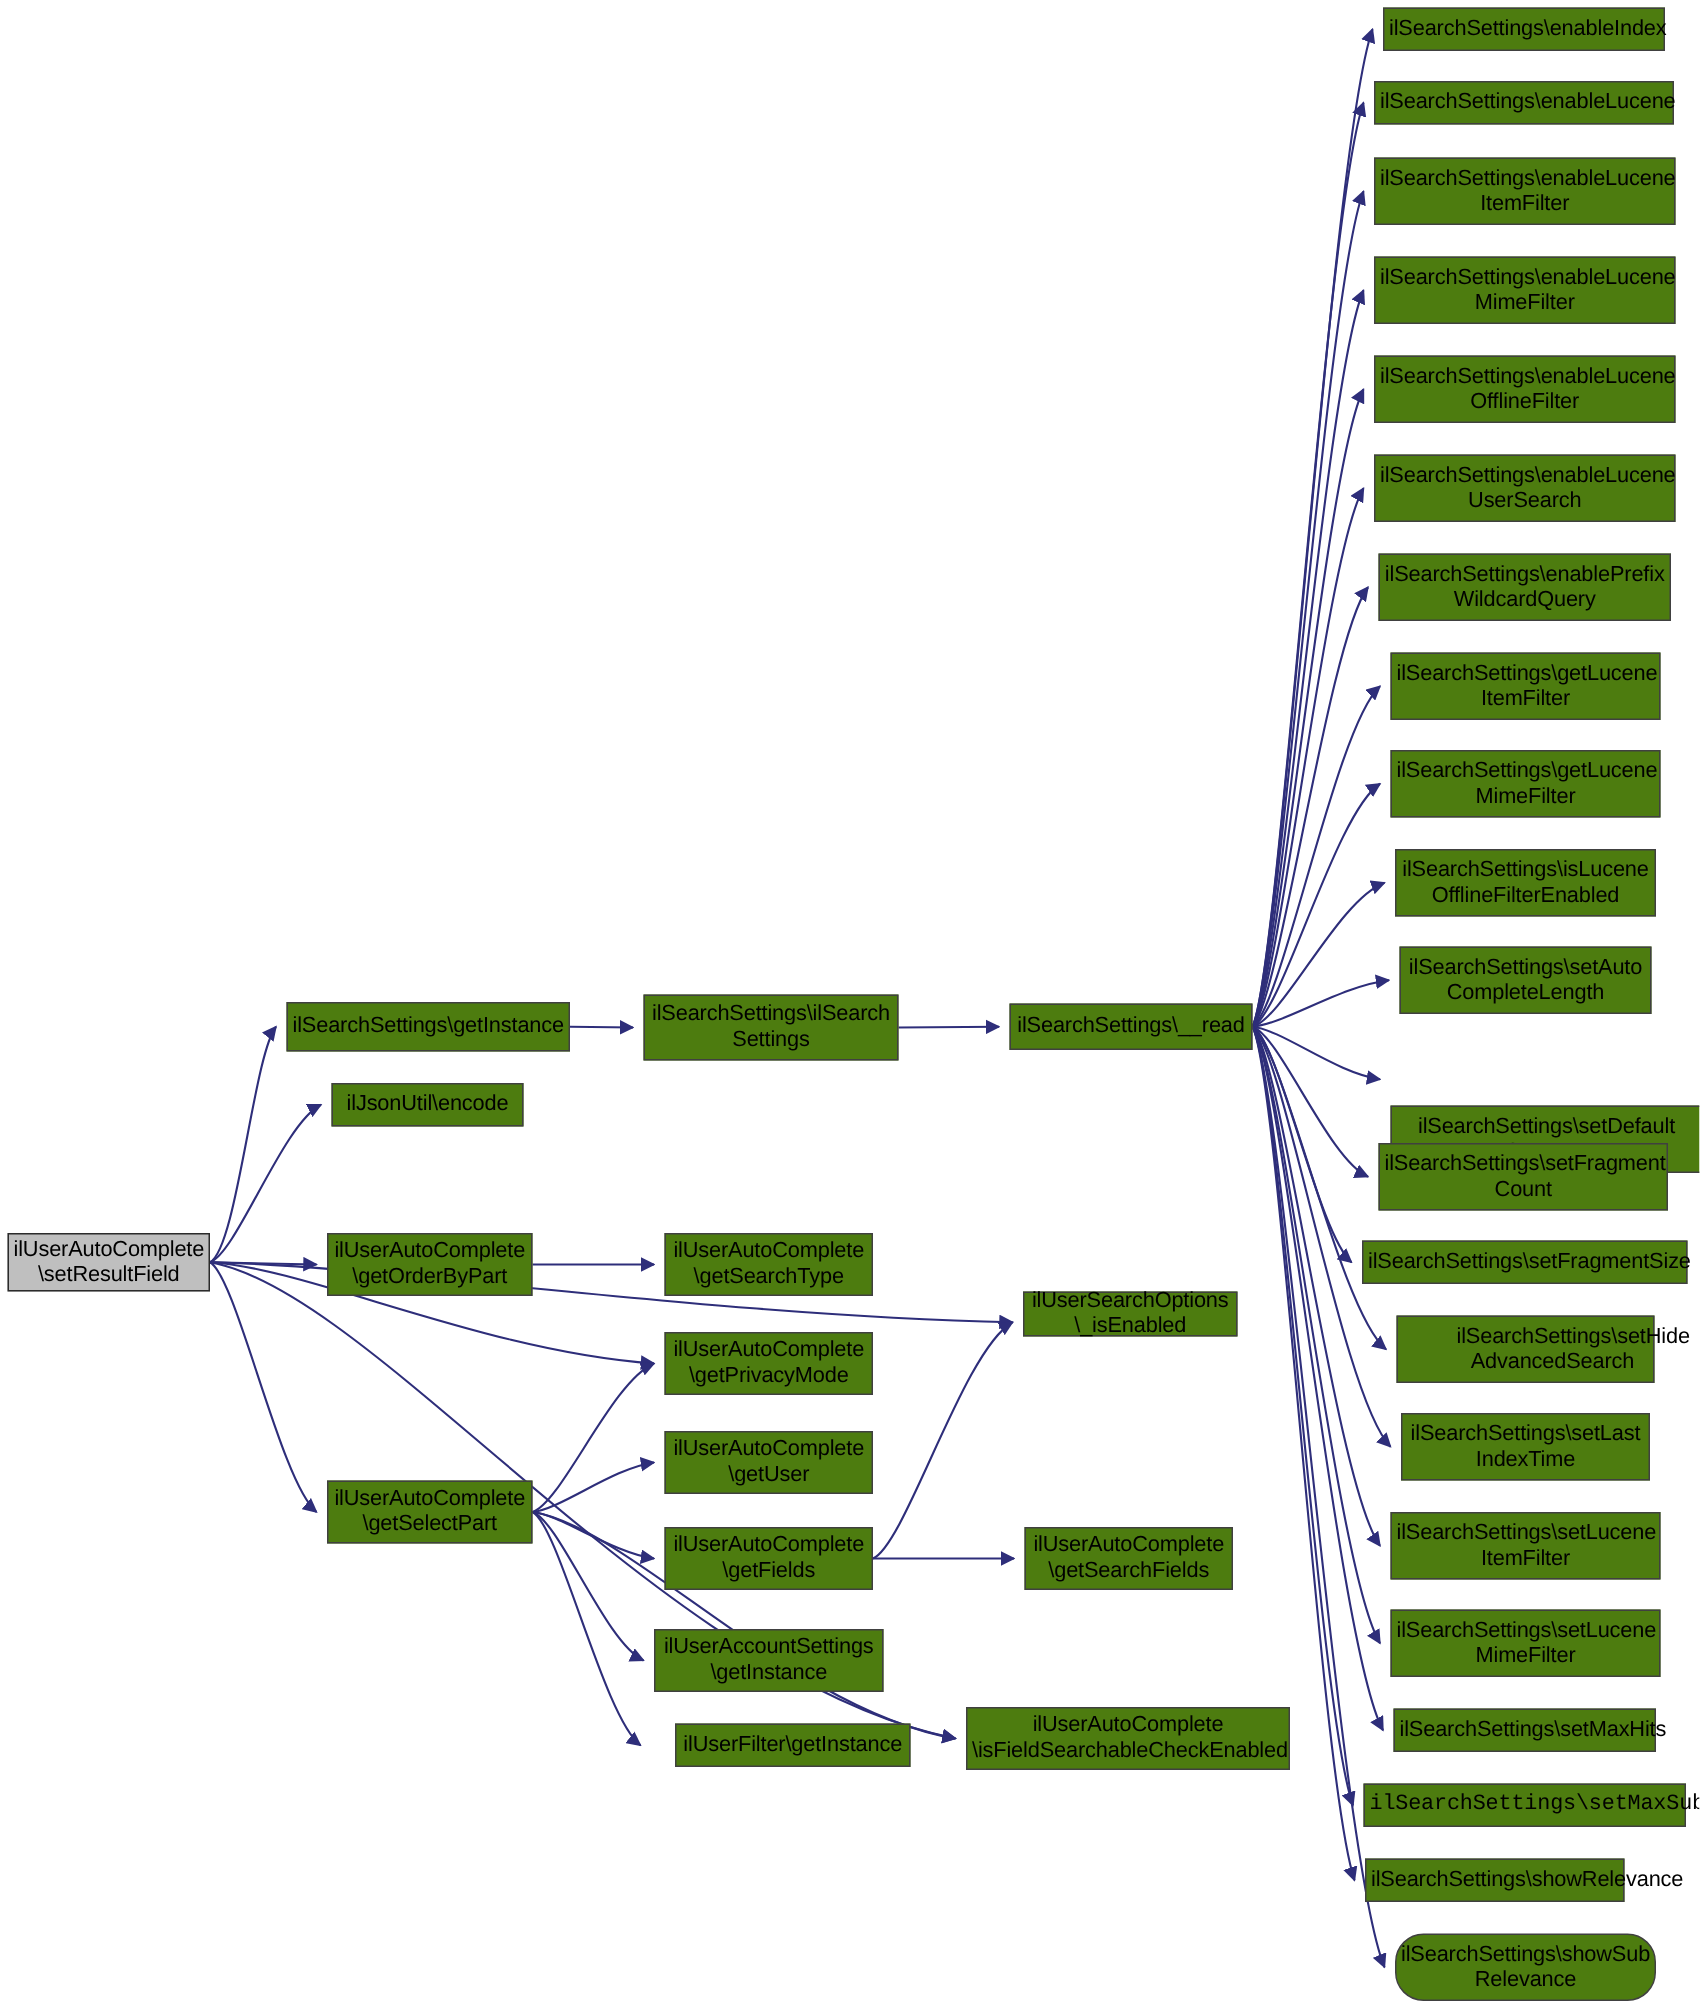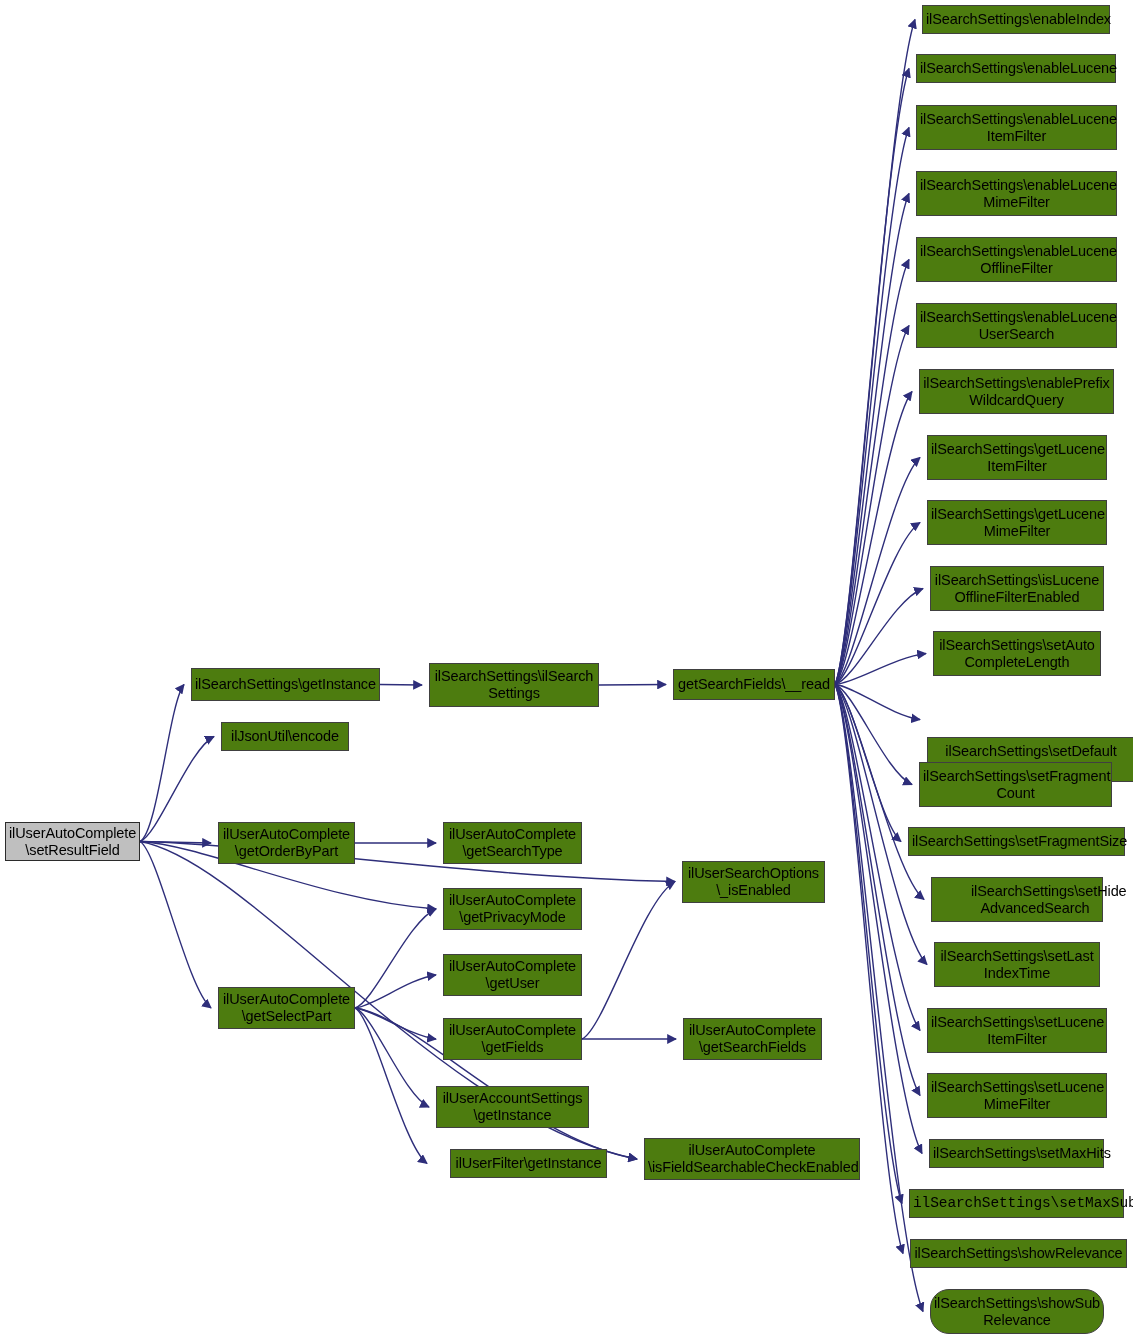--- a/index.html
+++ b/index.html
@@ -102,37 +102,37 @@
         <path d="M 835 684.5 C 855.9 722.12, 892 1236.26, 923 1311.5" fill="none" stroke="#2e2e7a" stroke-width="1.4" marker-end="url(#arrow)"></path>
       </g>
   </svg>
   <div id="node-layer">
       <div class="node root" style="left: 5px; top: 822px; width: 135px; height: 39px;"><span class="node-label">ilUserAutoComplete
 \setResultField</span></div>
       <div class="node" style="left: 191px; top: 668px; width: 189px; height: 33px;"><span class="node-label">ilSearchSettings\getInstance</span></div>
       <div class="node" style="left: 221px; top: 722px; width: 128px; height: 29px;"><span class="node-label">ilJsonUtil\encode</span></div>
       <div class="node" style="left: 429px; top: 663px; width: 170px; height: 44px;"><span class="node-label">ilSearchSettings\ilSearch
 Settings</span></div>
-      <div class="node" style="left: 673px; top: 669px; width: 162px; height: 31px;"><span class="node-label">getSearchFields\__read</span></div>
+      <div class="node" style="left: 673px; top: 669px; width: 162px; height: 31px;"><span class="node-label">ilSearchSettings\__read</span></div>
       <div class="node" style="left: 218px; top: 822px; width: 137px; height: 42px;"><span class="node-label">ilUserAutoComplete
 \getOrderByPart</span></div>
       <div class="node" style="left: 218px; top: 987px; width: 137px; height: 42px;"><span class="node-label">ilUserAutoComplete
 \getSelectPart</span></div>
       <div class="node" style="left: 443px; top: 822px; width: 139px; height: 42px;"><span class="node-label">ilUserAutoComplete
 \getSearchType</span></div>
       <div class="node" style="left: 443px; top: 888px; width: 139px; height: 42px;"><span class="node-label">ilUserAutoComplete
 \getPrivacyMode</span></div>
       <div class="node" style="left: 443px; top: 954px; width: 139px; height: 42px;"><span class="node-label">ilUserAutoComplete
 \getUser</span></div>
       <div class="node" style="left: 443px; top: 1018px; width: 139px; height: 42px;"><span class="node-label">ilUserAutoComplete
 \getFields</span></div>
       <div class="node" style="left: 436px; top: 1086px; width: 153px; height: 42px;"><span class="node-label">ilUserAccountSettings
 \getInstance</span></div>
       <div class="node" style="left: 434px; top: 1149px; width: 157px; height: 29px; margin-left: 16px;"><span class="node-label">ilUserFilter\getInstance</span></div>
-      <div class="node" style="left: 682px; top: 861px; width: 143px; height: 42px;"><span class="node-label">ilUserSearchOptions
+      <div class="node" style="left: 682px; top: 861px; width: 143px; height: 30px;"><span class="node-label">ilUserSearchOptions
 \_isEnabled</span></div>
       <div class="node" style="left: 683px; top: 1018px; width: 139px; height: 42px;"><span class="node-label">ilUserAutoComplete
 \getSearchFields</span></div>
       <div class="node" style="left: 644px; top: 1138px; width: 216px; height: 42px;"><span class="node-label">ilUserAutoComplete
 \isFieldSearchableCheckEnabled</span></div>
       <div class="node" style="left: 922px; top: 5px; width: 188px; height: 29px;"><span class="node-label">ilSearchSettings\enableIndex</span></div>
       <div class="node" style="left: 916px; top: 54px; width: 200px; height: 29px;"><span class="node-label">ilSearchSettings\enableLucene</span></div>
       <div class="node" style="left: 916px; top: 105px; width: 201px; height: 45px;"><span class="node-label">ilSearchSettings\enableLucene
 ItemFilter</span></div>
       <div class="node" style="left: 916px; top: 171px; width: 201px; height: 45px;"><span class="node-label">ilSearchSettings\enableLucene
@@ -159,17 +159,17 @@
       <div class="node" style="left: 931px; top: 877px; width: 172px; height: 45px; padding-left: 36px;"><span class="node-label">ilSearchSettings\setHide
 AdvancedSearch</span></div>
       <div class="node" style="left: 934px; top: 942px; width: 166px; height: 45px;"><span class="node-label">ilSearchSettings\setLast
 IndexTime</span></div>
       <div class="node" style="left: 927px; top: 1008px; width: 180px; height: 45px;"><span class="node-label">ilSearchSettings\setLucene
 ItemFilter</span></div>
       <div class="node" style="left: 927px; top: 1073px; width: 180px; height: 45px;"><span class="node-label">ilSearchSettings\setLucene
 MimeFilter</span></div>
       <div class="node" style="left: 929px; top: 1139px; width: 175px; height: 29px;"><span class="node-label">ilSearchSettings\setMaxHits</span></div>
       <div class="node" style="left: 909px; top: 1189px; width: 215px; height: 29px; font-family: Liberation Mono, monospace;"><span class="node-label">ilSearchSettings\setMaxSubitems</span></div>
-      <div class="node" style="left: 910px; top: 1239px; width: 217px; height: 29px;"><span class="node-label">ilSearchSettings\showRelevance</span></div>
+      <div class="node" style="left: 910px; top: 1239px; width: 173px; height: 29px;"><span class="node-label">ilSearchSettings\showRelevance</span></div>
       <div class="node" style="left: 930px; top: 1289px; width: 174px; height: 45px; border-radius: 19px;"><span class="node-label">ilSearchSettings\showSub
 Relevance</span></div>
     </div>
 </div>
 
 </body></html>

